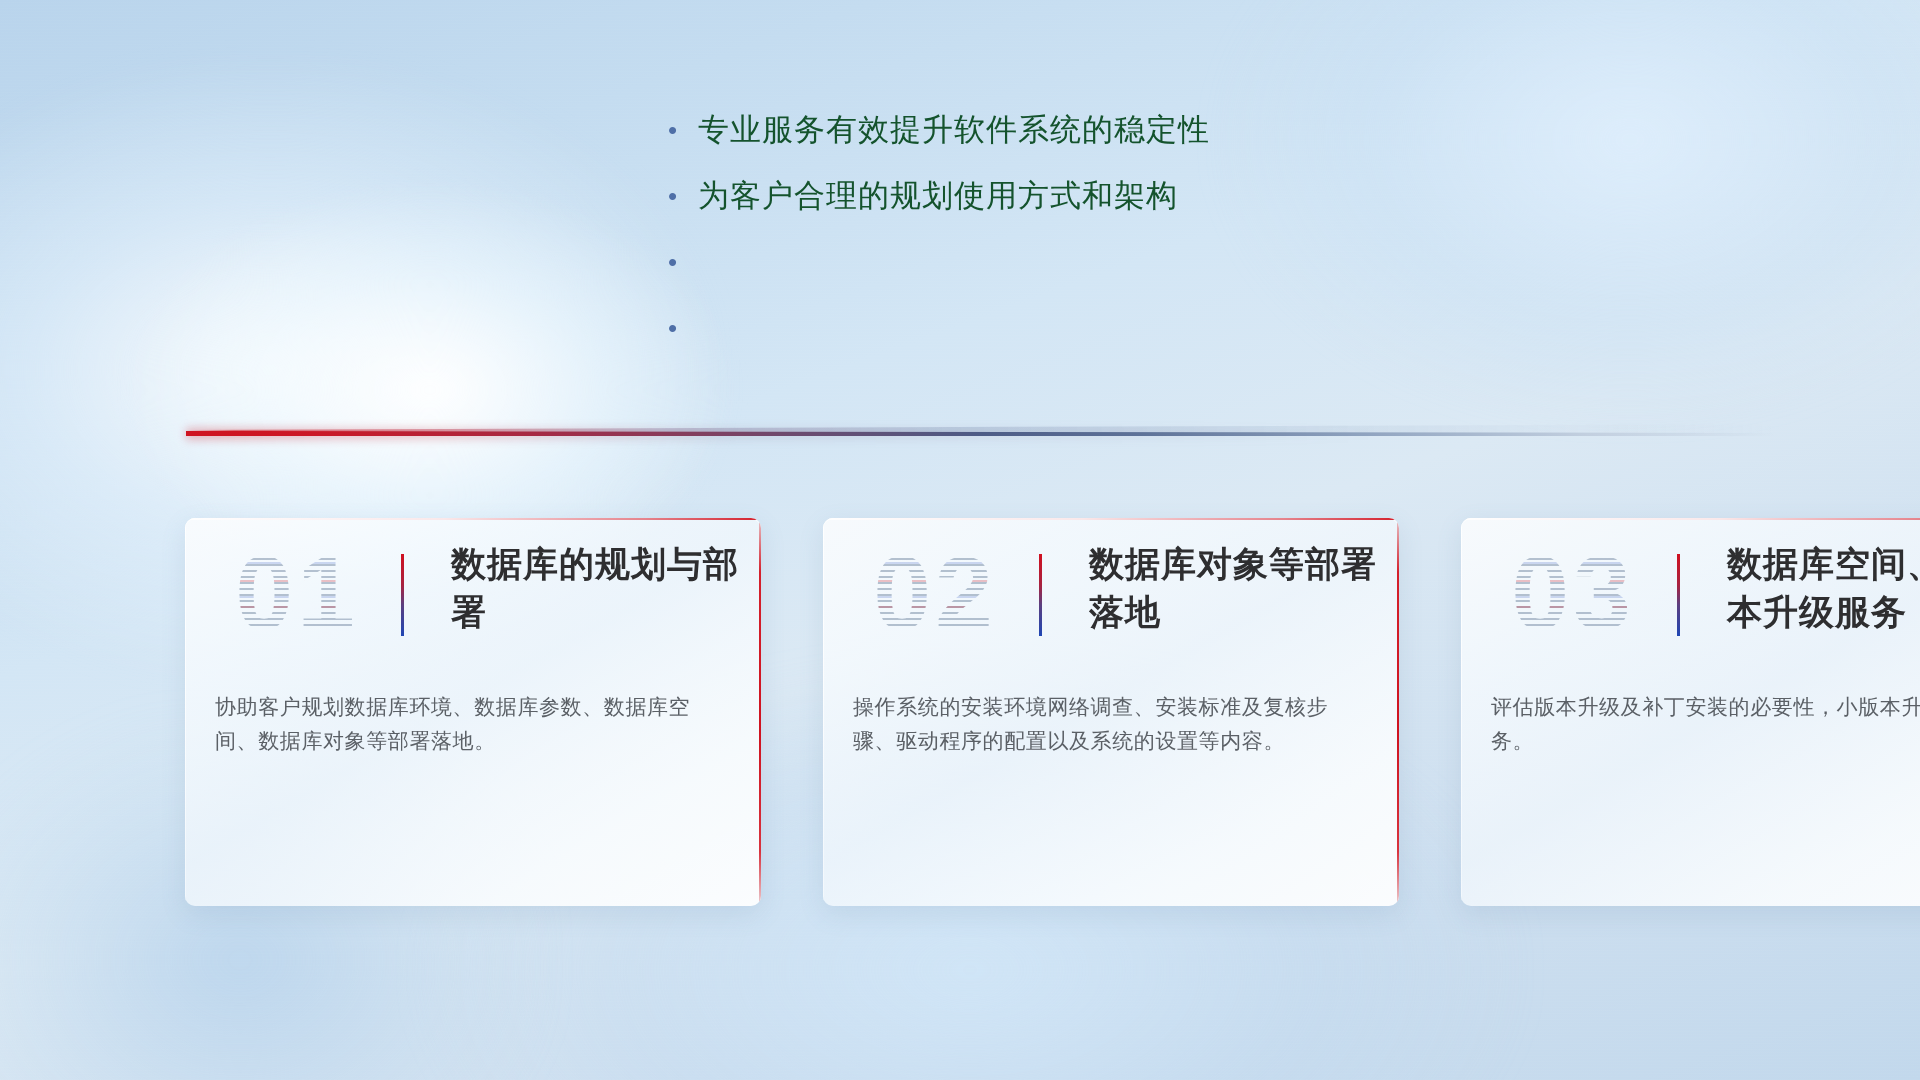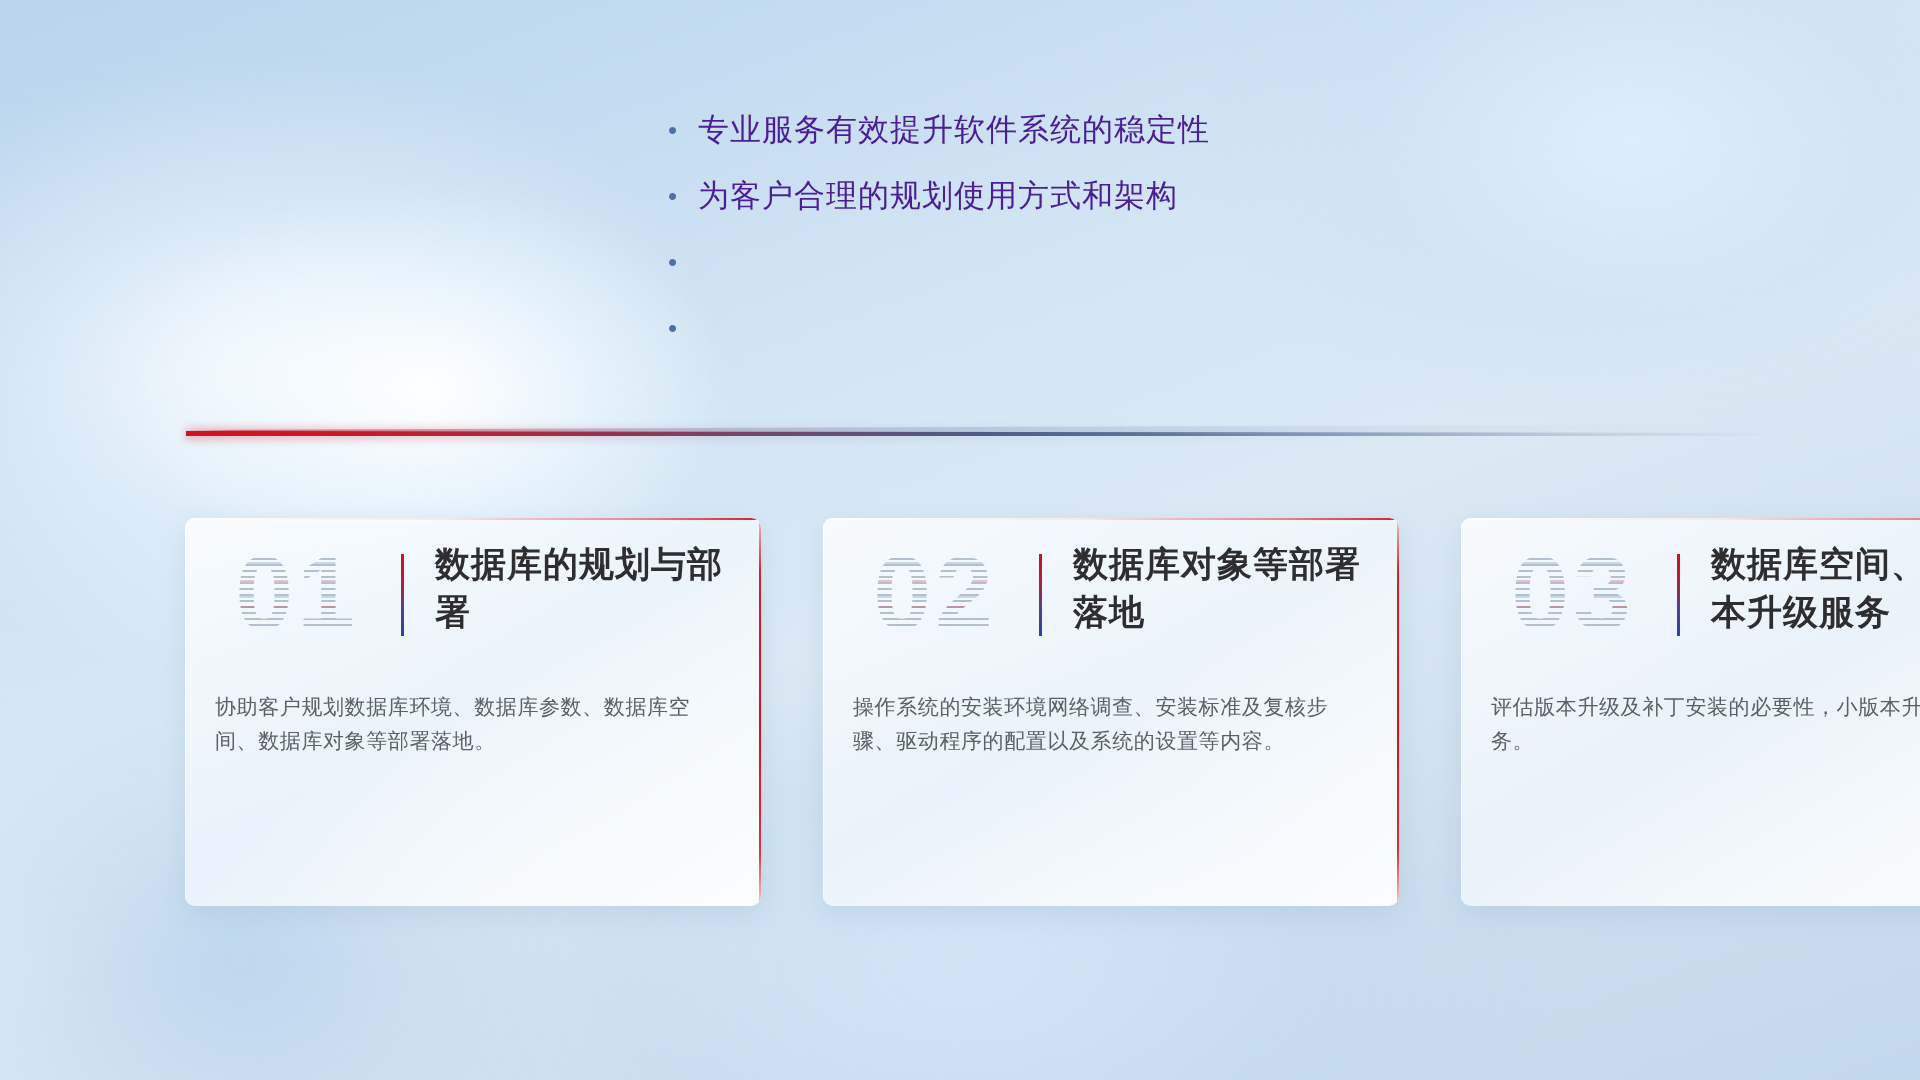--- a/index.html
+++ b/index.html
@@ -52,21 +52,21 @@
   }
   .bullet-row {
     display:flex; align-items:flex-start;
     height:66px;
   }
   .bullet-dot {
     width:30px; flex:0 0 30px; text-align:left;
     color:#4f6fa7; font-size:26px; line-height:40px;
   }
   .bullet-text {
-    color:#4c1d95;
+    color:#14532d;
     font-size:31px;
     line-height:40px;
     letter-spacing:1px;
     font-weight:500;
     white-space:nowrap;
   }
 
   
   .divider-wrap {
     position:absolute; left:186px; top:424px; width:1590px; height:22px;
@@ -188,21 +188,21 @@
       rgba(255,255,255,0) 34px);
     opacity:.45;
   }
 
   .card-accent-bar {
     position:absolute; left:216px; top:36px;
     width:3px; height:82px;
     background:linear-gradient(180deg,#d01020 0%, #a8223f 38%, #5b3f80 62%, #1f46b4 100%);
   }
   .card-title {
-    position:absolute; left:250px; top:22px; right:16px;
+    position:absolute; left:266px; top:22px; right:16px;
     font-size:35px; line-height:48px;
     font-weight:700; color:#2e2e30;
     letter-spacing:1px;
   }
 
   .card-body {
     position:absolute; left:30px; right:30px; top:172px;
     font-size:21px; line-height:34px;
     color:#5b6066;
     letter-spacing:0.6px;

